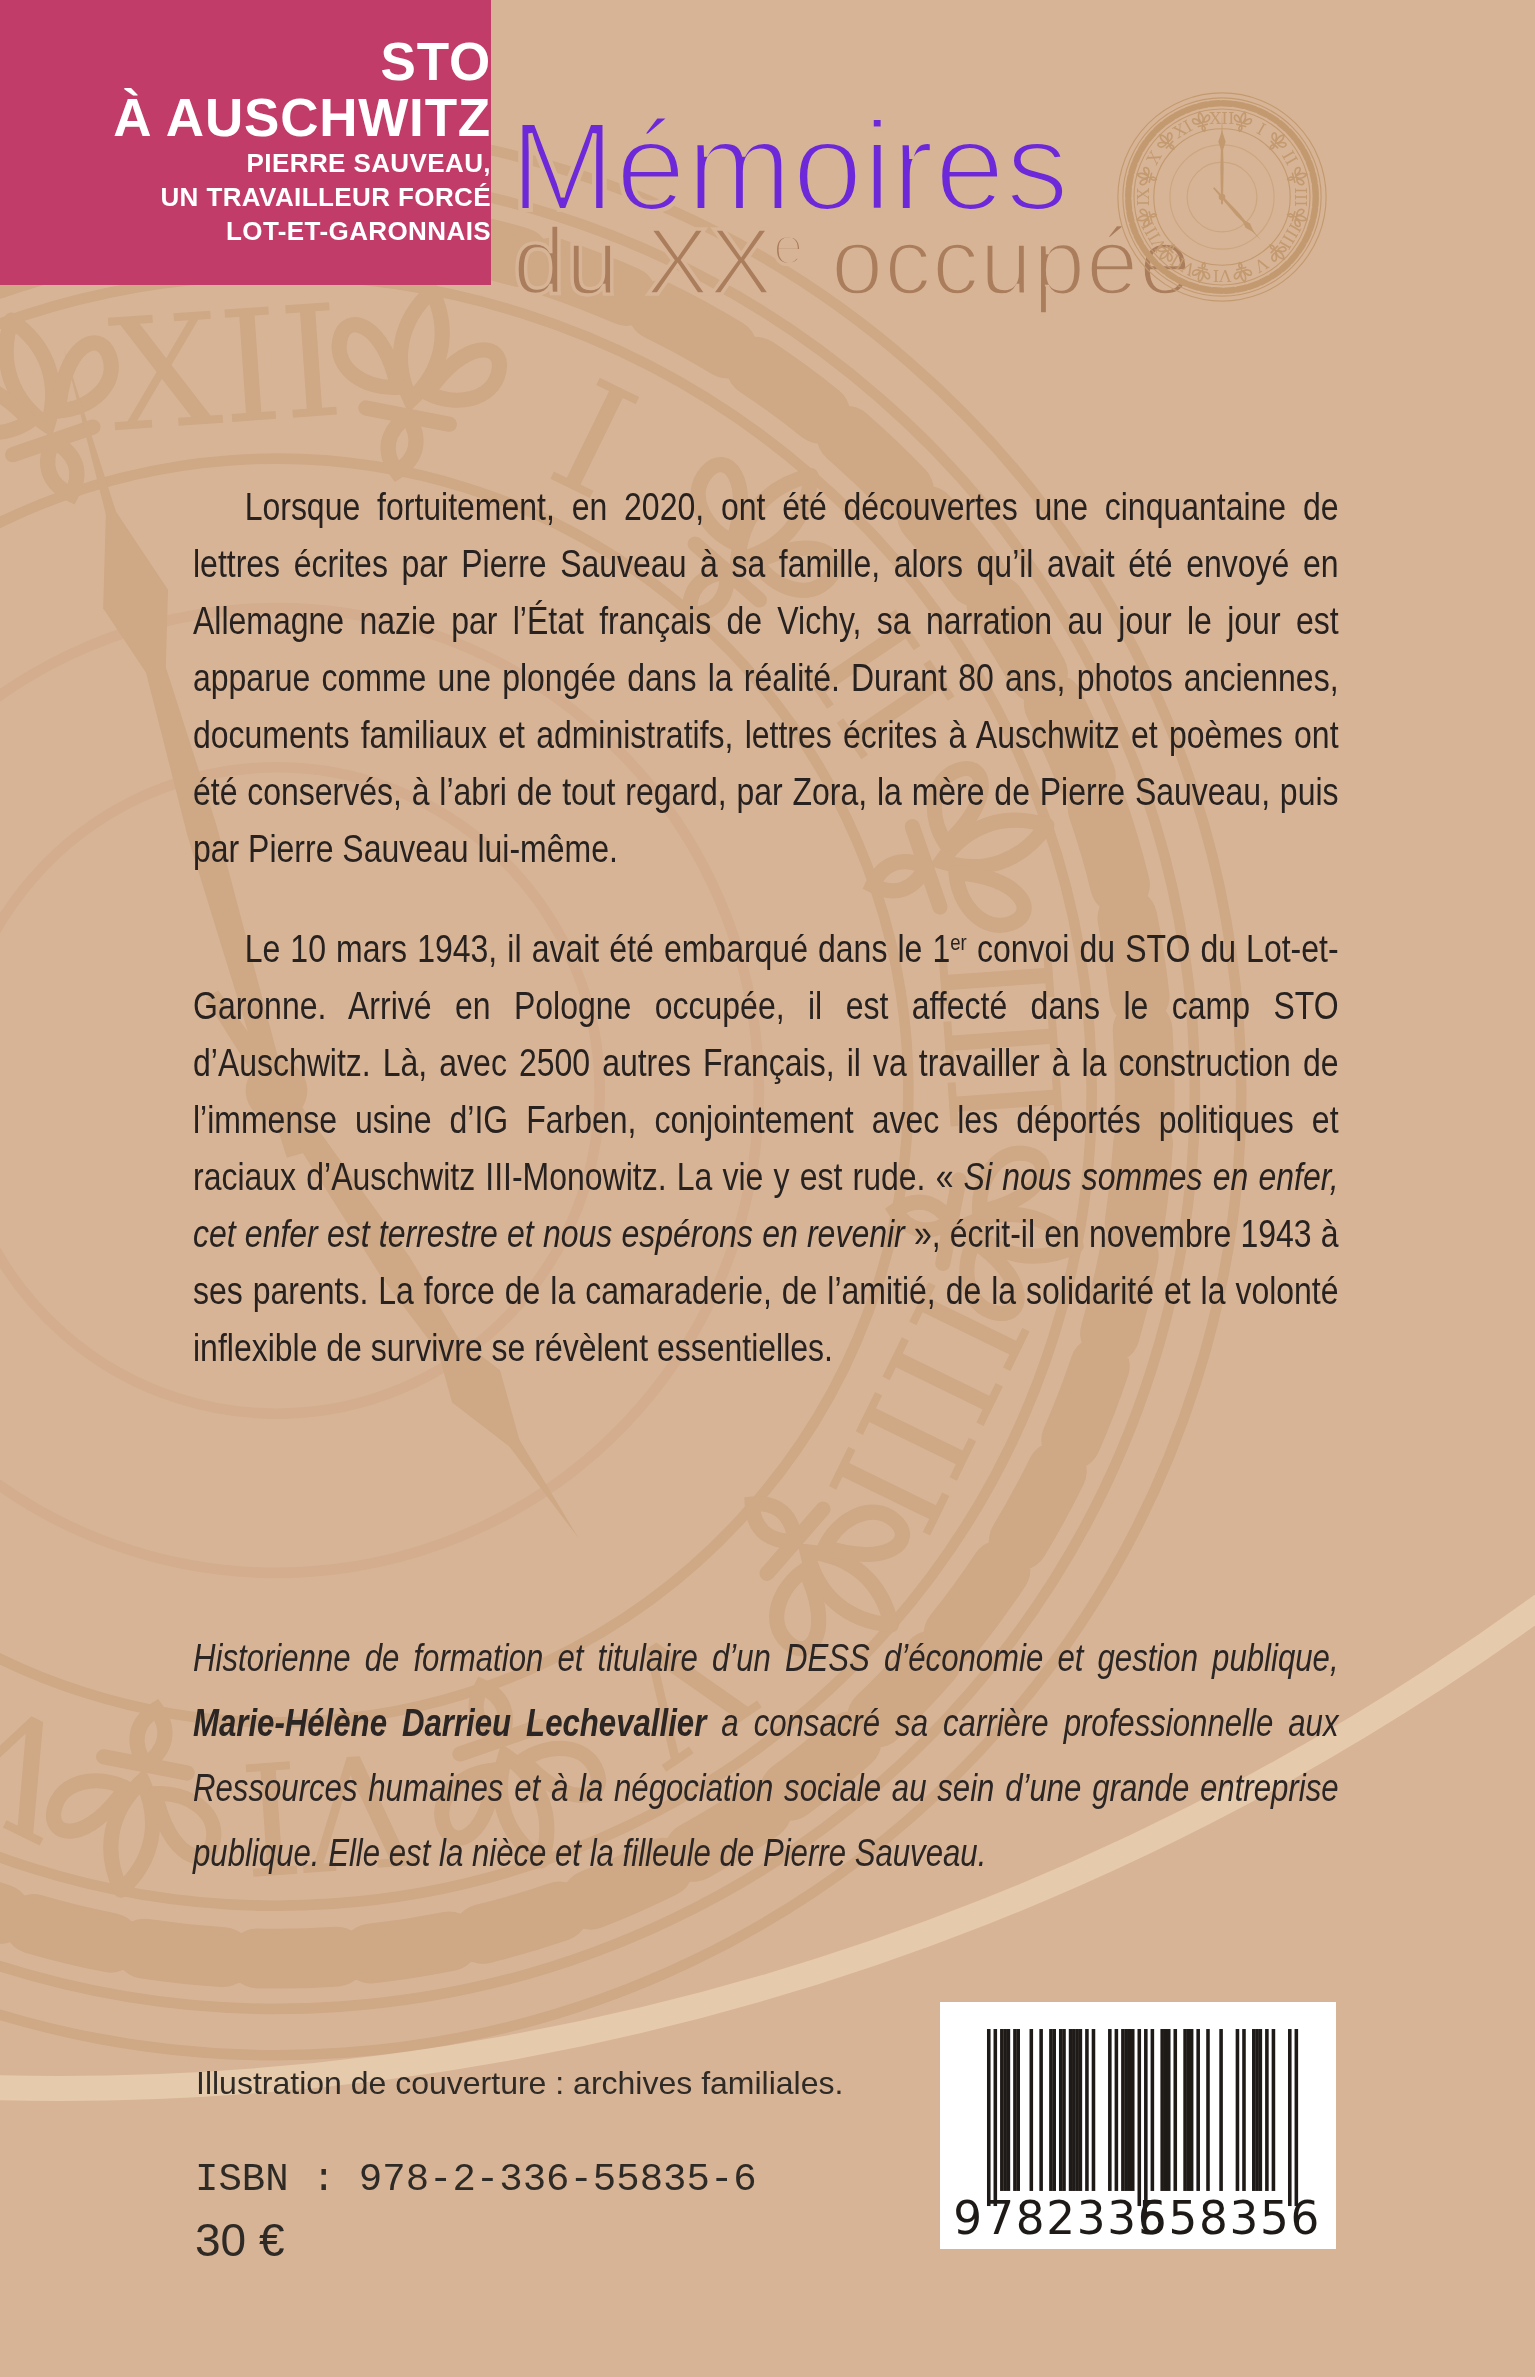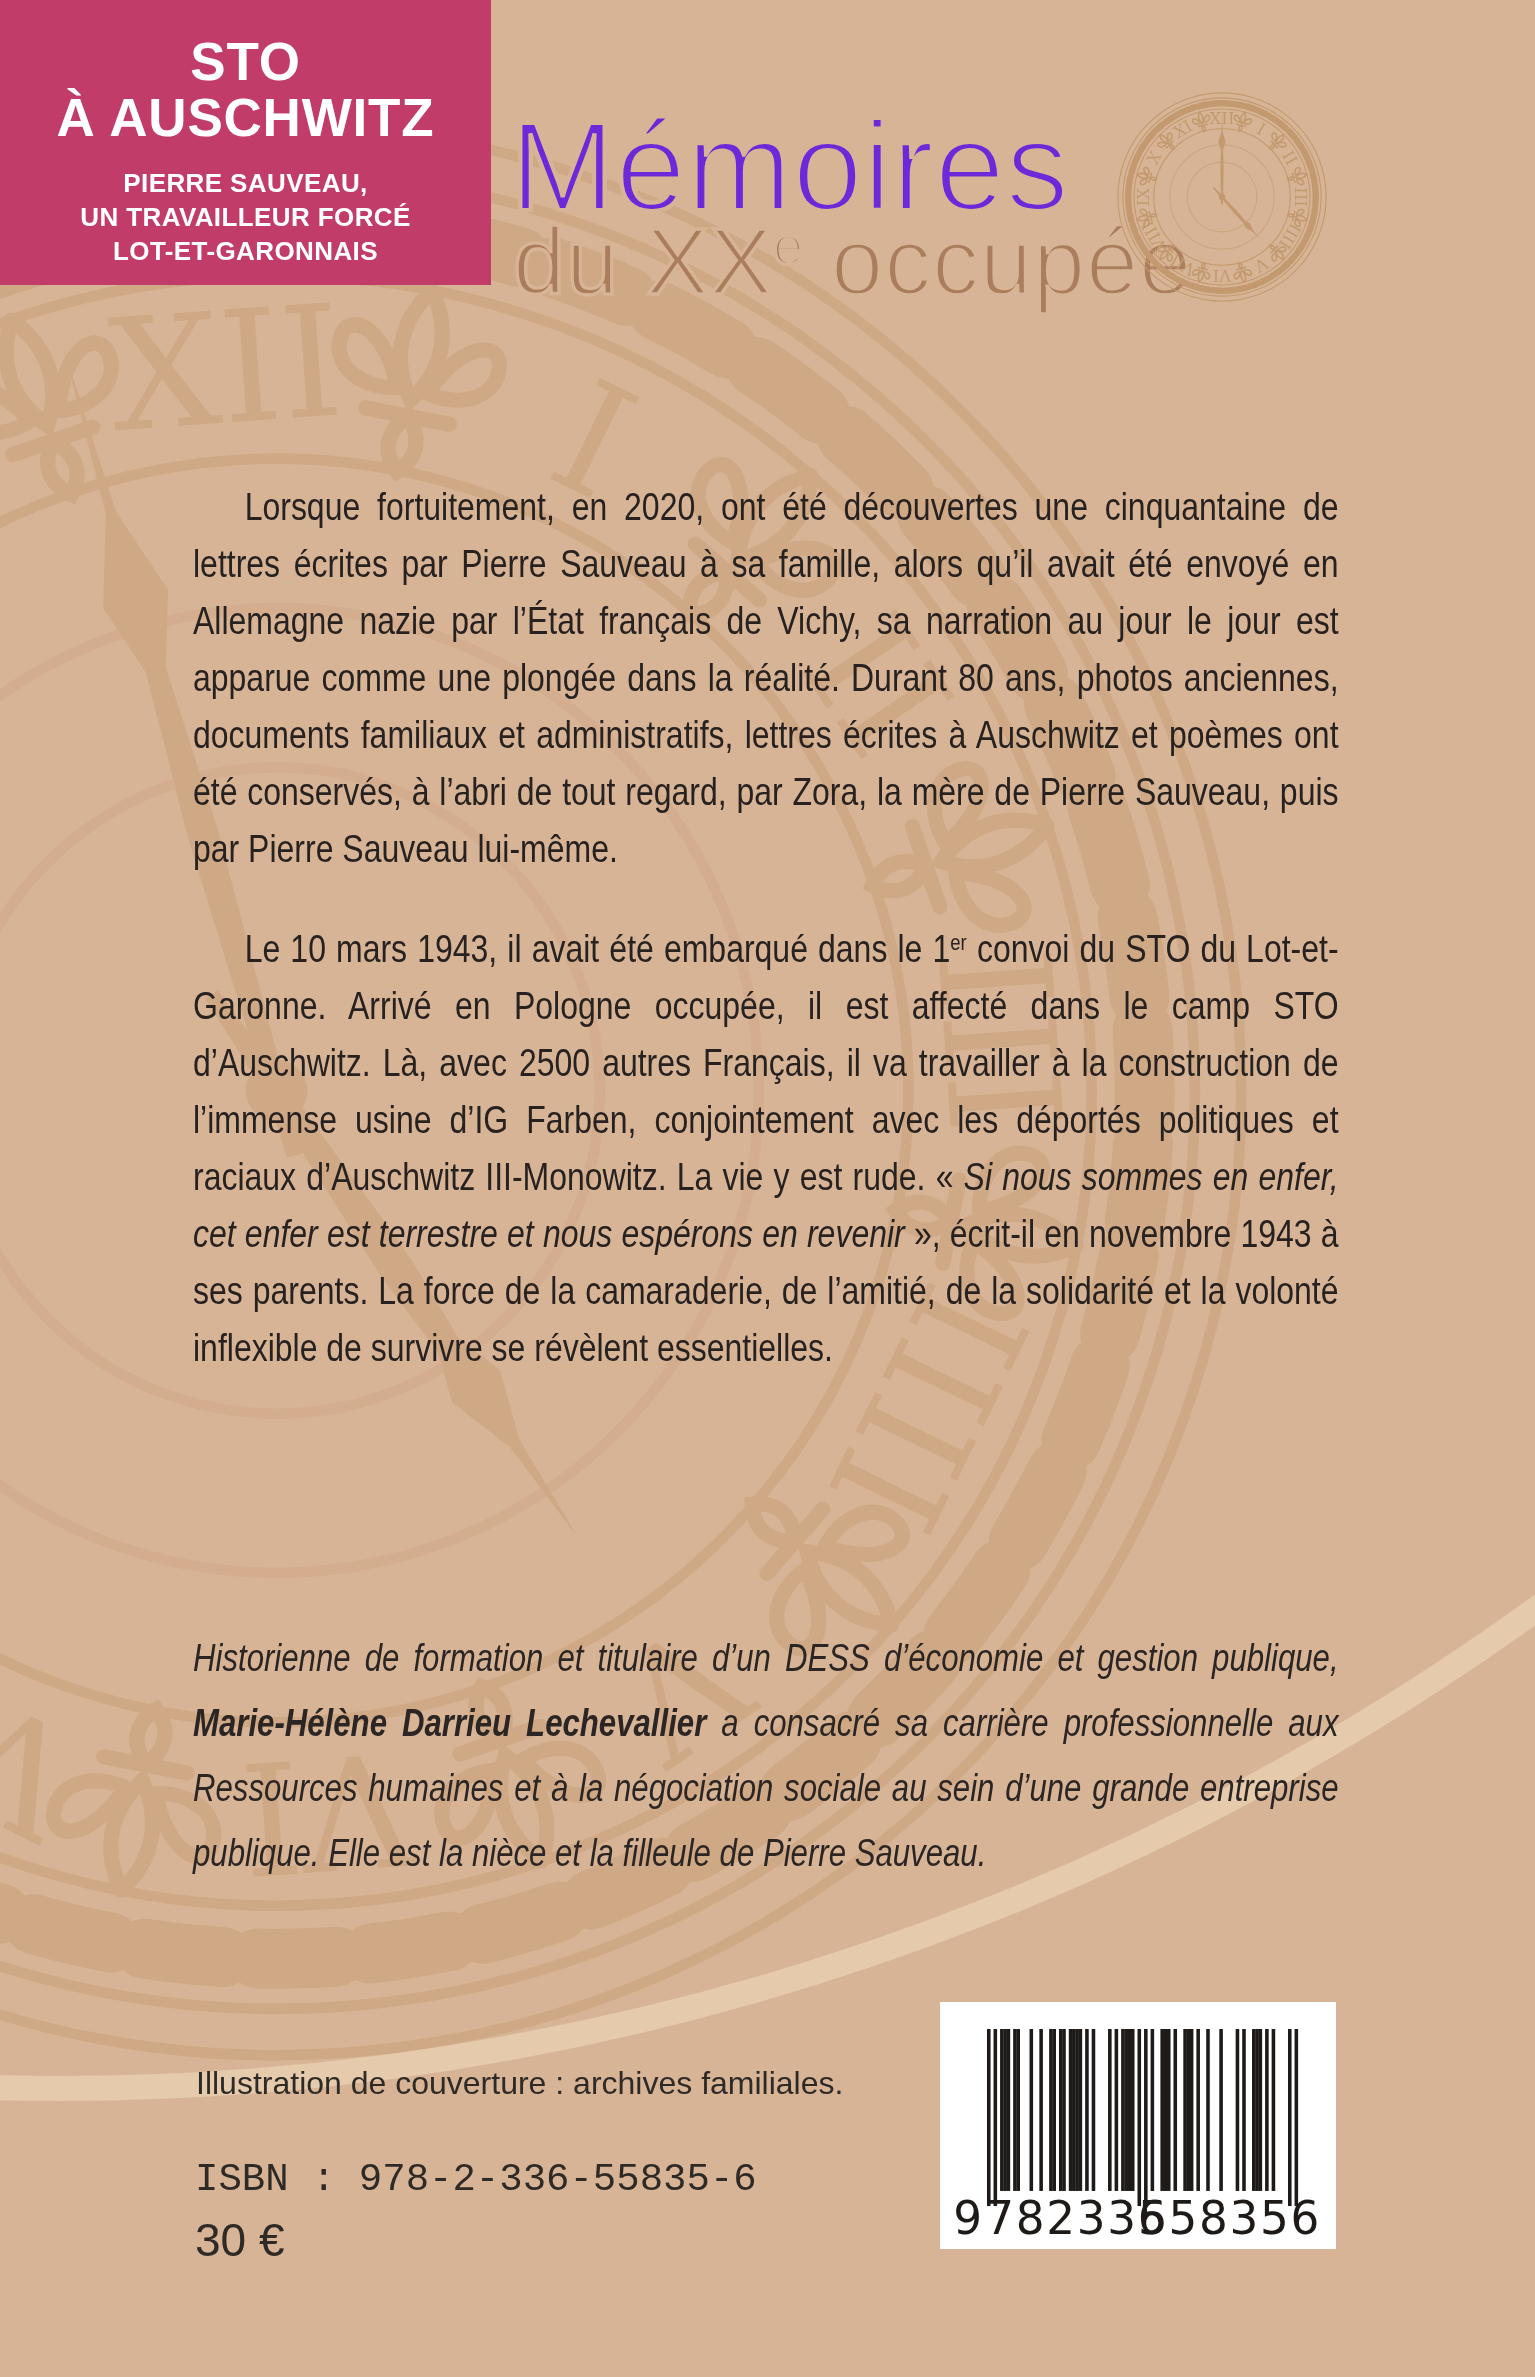--- a/index.html
+++ b/index.html
@@ -6,24 +6,24 @@
   #cover{
     position:relative; width:1535px; height:2377px;
     background:#d8b496; overflow:hidden;
     font-family:"Liberation Sans", sans-serif;
   }
   svg.bglayer{position:absolute; left:0; top:0; z-index:0;}
   #watermark-clock{position:absolute; left:-814px; top:0; z-index:0;}
   
   #series-box{
     position:absolute; left:0; top:0; width:491px; height:285px;
-    background:#c23c6a; color:#fff; text-align:center; z-index:3;
+    background:#c23c6a; color:#fff; text-align:right; z-index:3;
   }
   .series-title{margin-top:34px; font-weight:bold; font-size:53px; line-height:56px; letter-spacing:0.8px;}
-  .series-subtitle{margin-top:20px; font-weight:bold; font-size:26px; line-height:34px; letter-spacing:0.4px;}
+  .series-subtitle{font-weight:bold; font-size:26px; line-height:34px; letter-spacing:0.4px;}
   
   #logo-line1{
     position:absolute; left:510px; top:94px; z-index:2;
     font-size:126px; color:#6d28d9; -webkit-text-stroke:4.2px #d8b496; letter-spacing:0.8px;
   }
   #logo-line2{
     position:absolute; left:513px; top:208px; z-index:2;
     font-size:94px; color:#aa7e5d; -webkit-text-stroke:3.4px #d8b496; letter-spacing:0.8px;
   }
   #clock-small{position:absolute; left:1112px; top:87px; z-index:2;}

